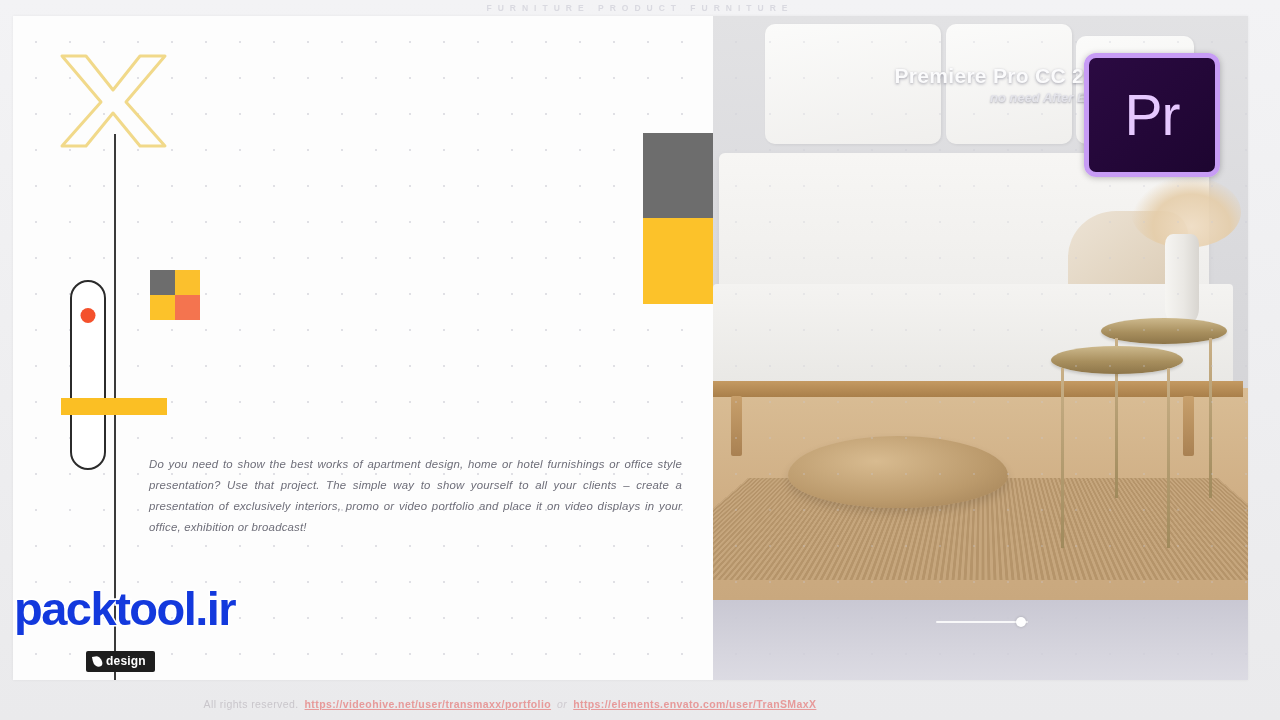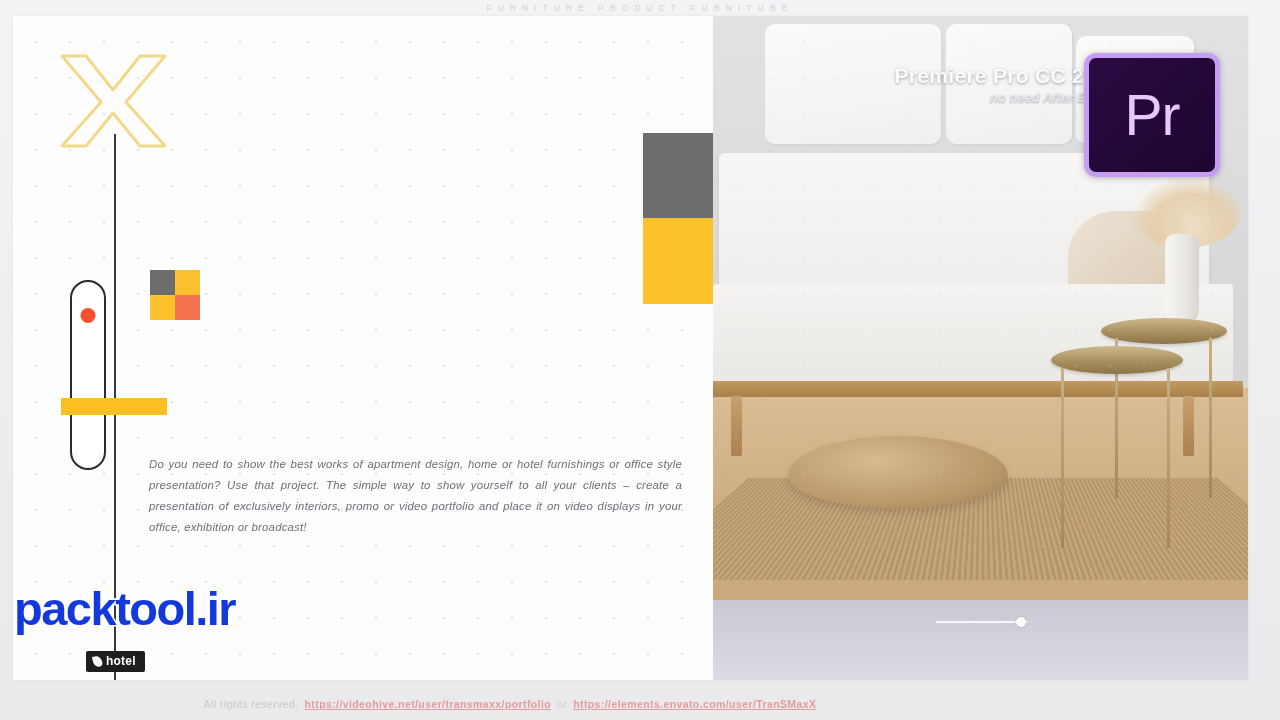--- a/index.html
+++ b/index.html
@@ -427,21 +427,21 @@
 
     <div class="mini-slider">
       <div class="track"></div>
       <div class="knob"></div>
     </div>
 
   </div>
 
   <div class="envato">
     <span class="leaf"></span>
-    <span>hotel</span>
+    <span>design</span>
   </div>
 
   <div class="watermark">packtool.ir</div>
 
   <div class="footer">
     <span class="dim">All rights reserved.</span>
     <span class="lnk">https://videohive.net/user/transmaxx/portfolio</span>
     <span class="sep">or</span>
     <span class="lnk">https://elements.envato.com/user/TranSMaxX</span>
   </div>

